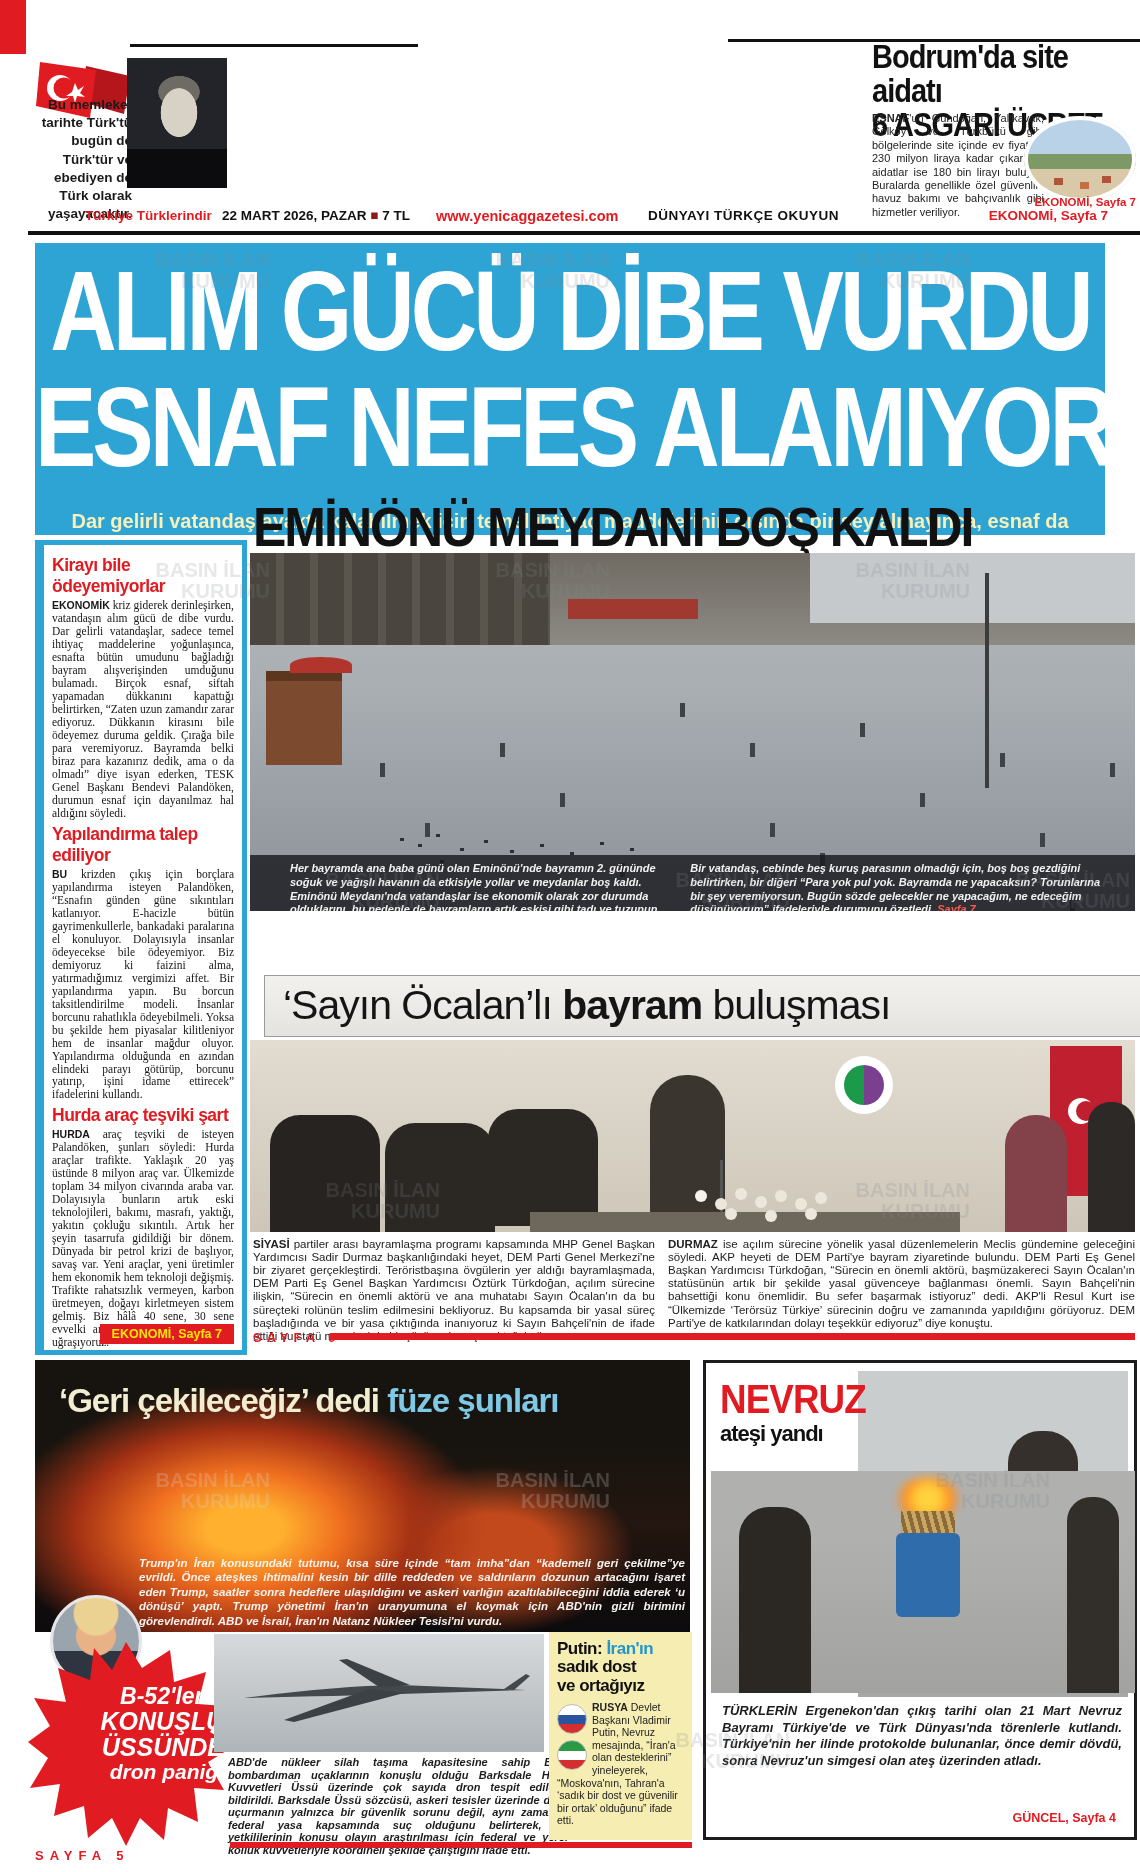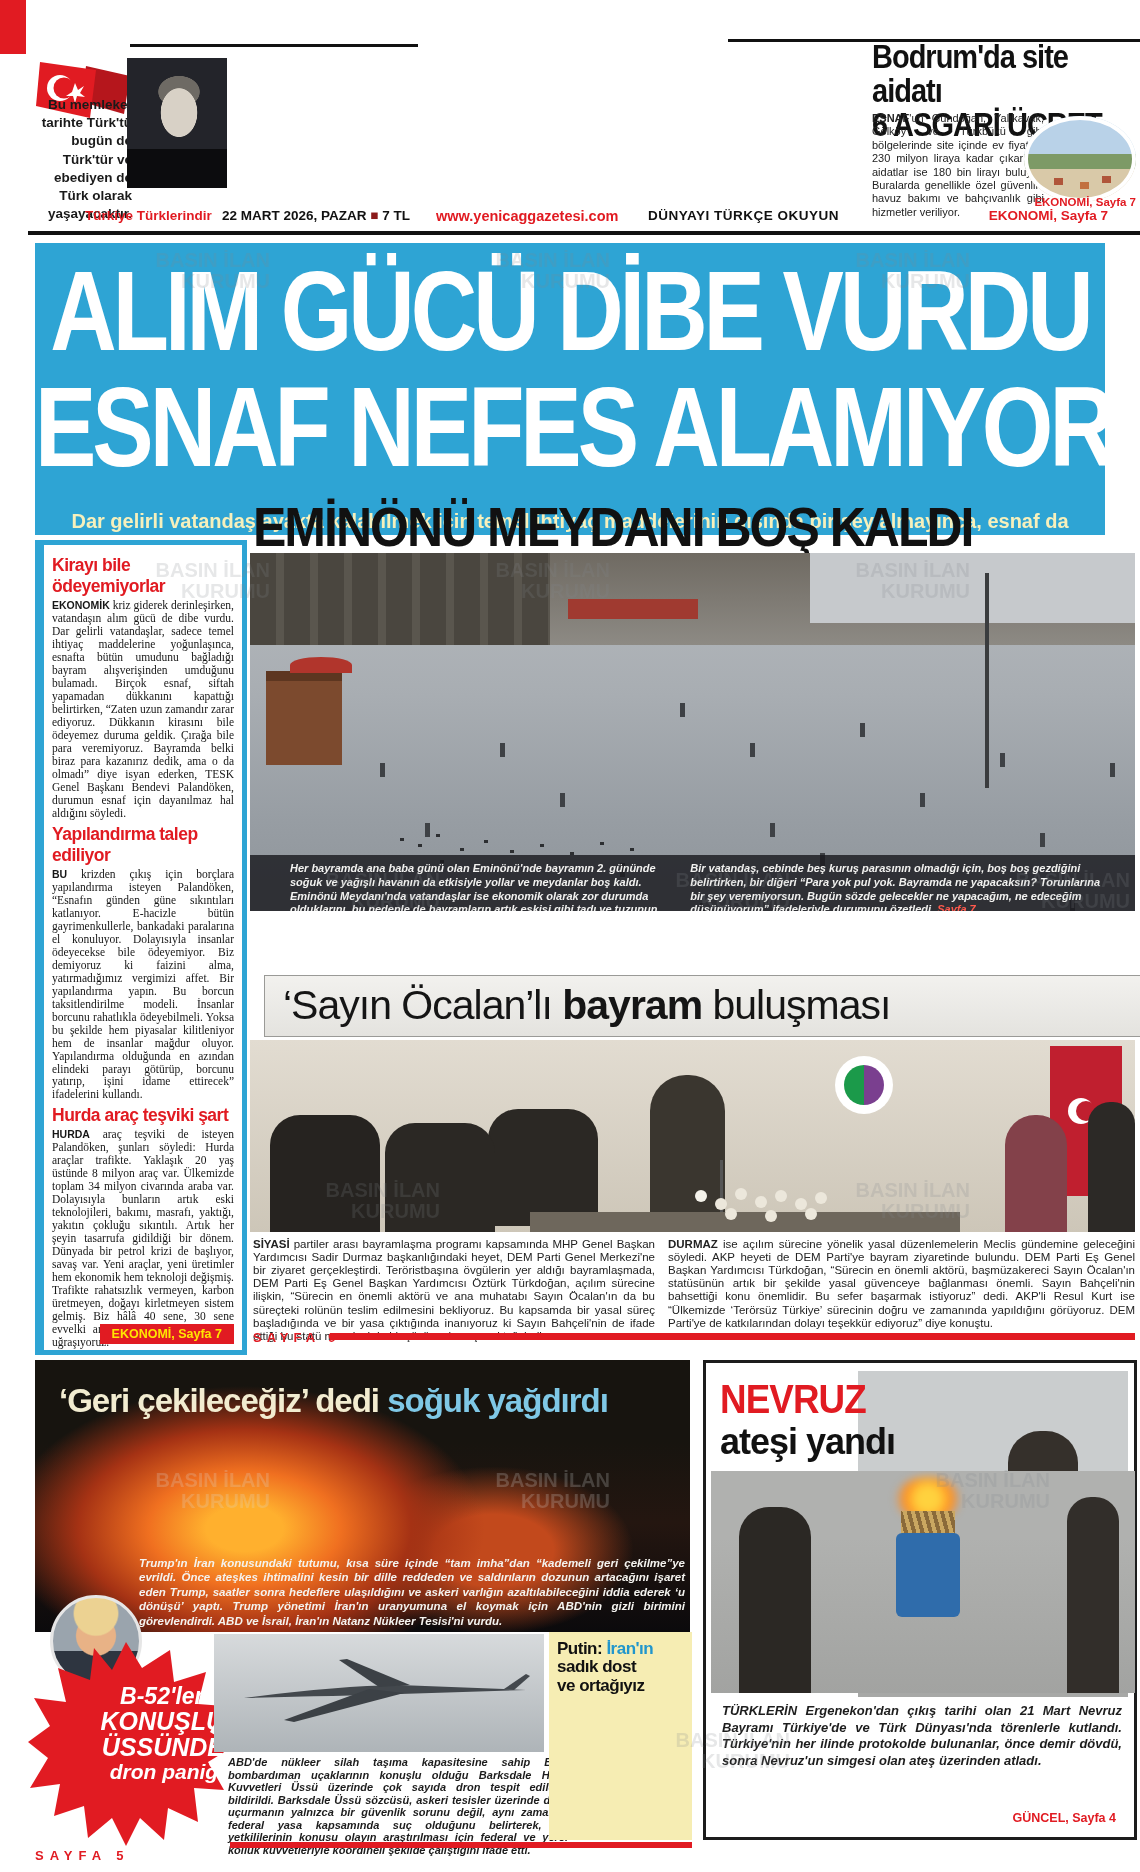--- a/index.html
+++ b/index.html
@@ -103,21 +103,21 @@
   .putin-h .blue{color:#2196cc;}
   .putin-b{margin-top:6px;font-size:10.5px;line-height:1.2;color:#222;}
   .flagc{width:30px;height:30px;border-radius:50%;float:left;clear:left;margin:3px 5px 3px 0;border:1px solid #bbb;box-sizing:border-box;}
   .ru{background:linear-gradient(180deg,#fff 0 34%,#2a53a0 34% 67%,#d42e2e 67%);}
   .ir{background:linear-gradient(180deg,#2a9a46 0 34%,#fff 34% 67%,#d42e2e 67%);}
   .redline-b{left:230px;top:1842px;width:462px;height:6px;background:#e11b22;}
   .sayfa5{left:35px;top:1848px;font-size:13px;font-weight:800;color:#e11b22;letter-spacing:6px;}
   
   .nev-box{left:703px;top:1360px;width:434px;height:480px;border:3px solid #1c1c1c;box-sizing:border-box;background:#fff;}
   .nev-h1{position:absolute;left:14px;top:14px;font-size:40px;font-weight:900;color:#e11b22;letter-spacing:-1px;transform:scaleX(.92);transform-origin:left;}
-  .nev-h2{position:absolute;left:14px;top:58px;font-size:36px;font-weight:800;color:#111;letter-spacing:-1px;}
+  .nev-h2{position:absolute;left:14px;top:58px;font-size:22px;font-weight:800;color:#111;letter-spacing:-1px;}
   .nev-p1{position:absolute;left:152px;top:8px;width:270px;height:326px;overflow:hidden;
      background:linear-gradient(180deg,#cacdce 0 35%,#b4b7b8 35% 70%,#a7a8a6 70%);}
   .nev-fig{position:absolute;left:150px;top:60px;width:70px;height:200px;background:#35302b;border-radius:32px 32px 0 0;}
   .nev-glow{position:absolute;left:20px;top:190px;width:110px;height:110px;border-radius:50%;
      background:radial-gradient(circle,#ffa22e 0 30%,rgba(255,162,46,0) 70%);}
   .nev-p2{position:absolute;left:5px;top:108px;width:424px;height:222px;overflow:hidden;background:linear-gradient(180deg,#b0b1af 0 30%,#a2a3a1 100%);}
   .nev-barrel{position:absolute;left:185px;top:62px;width:64px;height:84px;background:#2f6cab;border-radius:6px;}
   .nev-wood{position:absolute;left:190px;top:40px;width:54px;height:26px;background:repeating-linear-gradient(75deg,#caa761 0 4px,#8a6a3a 4px 8px);}
   .nev-fire{position:absolute;left:185px;top:6px;width:64px;height:44px;border-radius:50%;filter:blur(4px);
      background:radial-gradient(circle,#ffd23e 0 30%,#ff8c1e 60%,rgba(255,140,30,0) 85%);}
@@ -232,21 +232,21 @@
     <b>SİYASİ</b><span> partiler arası bayramlaşma programı kapsamında MHP Genel Başkan Yardımcısı Sadir Durmaz başkanlığındaki heyet, DEM Parti Genel Merkezi'ne bir ziyaret gerçekleştirdi. Teröristbaşına övgülerin yer aldığı bayramlaşmada, DEM Parti Eş Genel Başkan Yardımcısı Öztürk Türkdoğan, açılım sürecine ilişkin, “Sürecin en önemli aktörü ve ana muhatabı Sayın Öcalan'ın da bu süreçteki rolünün teslim edilmesini bekliyoruz. Bu kapsamda bir yasal süreç başladığında ve bir yasa çıktığında inanıyoruz ki Sayın Bahçeli'nin de ifade ettiği bu statü meselesi de bir çözüme kavuşacaktır” dedi.</span>
   </div>
   <div class="abs oca-cap" style="left:668px;top:1238px;width:467px;">
     <b>DURMAZ</b><span> ise açılım sürecine yönelik yasal düzenlemelerin Meclis gündemine geleceğini söyledi. AKP heyeti de DEM Parti'ye bayram ziyaretinde bulundu. DEM Parti Eş Genel Başkan Yardımcısı Türkdoğan, “Sürecin en önemli aktörü, başmüzakereci Sayın Öcalan'ın statüsünün artık bir şekilde yasal güvenceye bağlanması önemli. Sayın Bahçeli'nin bahsettiği konu önemlidir. Bu sefer başarmak istiyoruz” dedi. AKP'li Resul Kurt ise “Ülkemizde ‘Terörsüz Türkiye’ sürecinin doğru ve zamanında yapıldığını görüyoruz. DEM Parti'ye de katkılarından dolayı teşekkür ediyoruz” diye konuştu.</span>
   </div>
   <div class="abs sayfa9">SAYFA 9</div>
   <div class="abs" style="left:330px;top:1333px;width:805px;height:7px;background:#e11b22;"></div>
 
   <div class="abs fire-box">
     <div class="fire-h">
-      <span>‘Geri çekileceğiz’ dedi </span><span class="acc">soğuk yağdırdı</span>
+      <span>‘Geri çekileceğiz’ dedi </span><span class="acc">füze şunları</span>
     </div>
     <div class="fire-cap">Trump'ın İran konusundaki tutumu, kısa süre içinde “tam imha”dan “kademeli geri çekilme”ye evrildi. Önce ateşkes ihtimalini kesin bir dille reddeden ve saldırıların dozunun artacağını işaret eden Trump, saatler sonra hedeflere ulaşıldığını ve askeri varlığın azaltılabileceğini iddia ederek ‘u dönüşü’ yaptı. Trump yönetimi İran'ın uranyumuna el koymak için ABD'nin gizli birimini görevlendirdi. ABD ve İsrail, İran'ın Natanz Nükleer Tesisi'ni vurdu.</div>
   </div>
 
   <div class="abs trump"></div>
 
   <svg class="abs burst" viewBox="0 0 196 206">
     <polygon fill="#e11b22" points="98,2 114,28 142,10 146,42 178,32 170,64 196,66 182,92 206,106 180,122 196,150 166,148 170,182 140,168 136,200 112,178 98,206 84,178 60,198 56,166 26,176 32,144 2,148 20,118 0,102 22,86 6,58 38,62 30,28 62,40 66,8 84,30"></polygon>
   </svg>
   <div class="abs burst-txt" style="left:28px;top:1684px;width:196px;">
@@ -265,20 +265,25 @@
     </svg>
   </div>
   <div class="abs b52-txt"><b>ABD</b><span>'de nükleer silah taşıma kapasitesine sahip B-52 bombardıman uçaklarının konuşlu olduğu Barksdale Hava Kuvvetleri Üssü üzerinde çok sayıda dron tespit edildiği bildirildi. Barksdale Üssü sözcüsü, askeri tesisler üzerinde dron uçurmanın yalnızca bir güvenlik sorunu değil, aynı zamanda federal yasa kapsamında suç olduğunu belirterek, üs yetkililerinin konusu olayın araştırılması için federal ve yerel kolluk kuvvetleriyle koordineli şekilde çalıştığını ifade etti.</span></div>
 
   <div class="abs putin">
     <div class="putin-h">
       <span>Putin: </span><span class="blue">İran'ın</span>
       <div>sadık dost</div>
       <div>ve ortağıyız</div>
     </div>
+    <div class="putin-b">
+      <span class="flagc ru"></span>
+      <span class="flagc ir"></span>
+      <b>RUSYA</b><span> Devlet Başkanı Vladimir Putin, Nevruz mesajında, “İran'a olan desteklerini” yineleyerek, “Moskova'nın, Tahran'a ‘sadık bir dost ve güvenilir bir ortak’ olduğunu” ifade etti.</span>
+    </div>
   </div>
 
   <div class="abs redline-b"></div>
   <div class="abs sayfa5">SAYFA 5</div>
 
   <div class="abs nev-box">
     <div class="nev-p1">
       <div class="nev-fig"></div>
       <div class="nev-glow"></div>
     </div>

